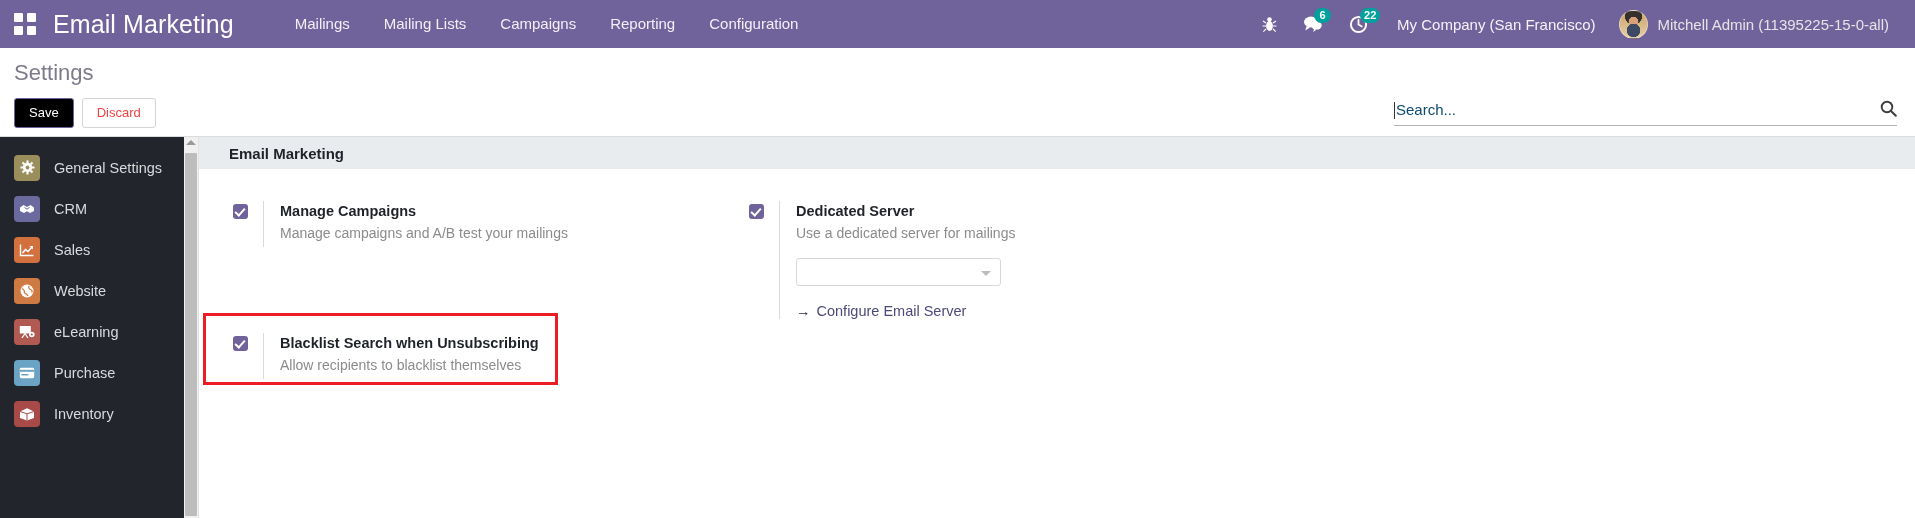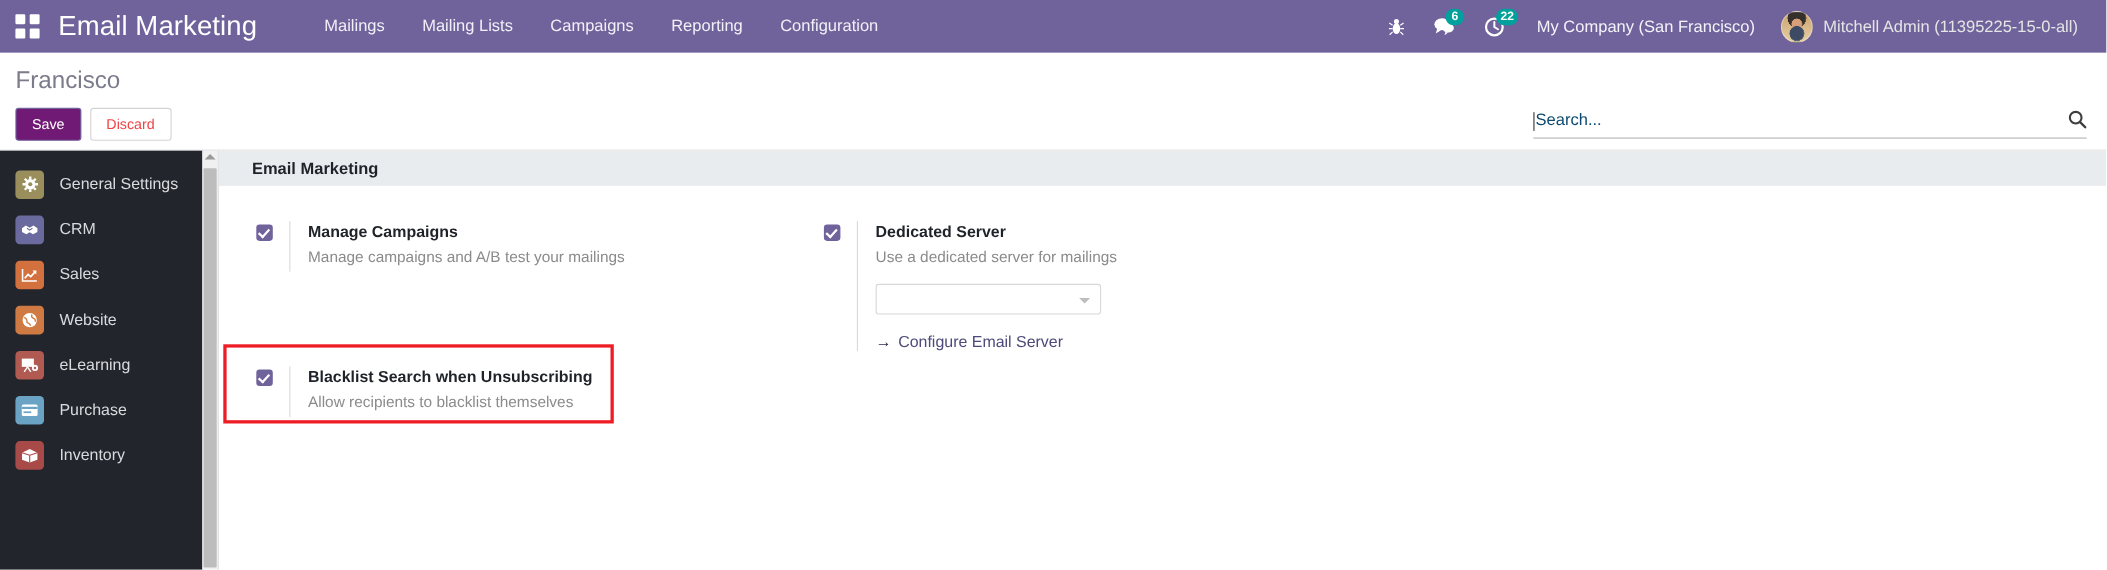--- a/index.html
+++ b/index.html
@@ -131,21 +131,21 @@
   }
   .btn {
     font-size: 13px;
     padding: 6px 14px;
     border-radius: 3px;
     cursor: pointer;
     line-height: 16px;
     border: 1px solid transparent;
   }
   .btn-save {
-    background: #701a75;
+    background: #000000;
     color: #ffffff;
     border-color: #70629b;
   }
   .btn-discard {
     background: #ffffff;
     color: #ef4444;
     border-color: #d4d4d4;
   }
   .searchview {
     position: absolute;
@@ -395,21 +395,21 @@
     <div class="company-name">My Company (San Francisco)</div>
 
     <div class="user-block">
       <div class="avatar"></div>
       <span class="user-name">Mitchell Admin (11395225-15-0-all)</span>
     </div>
   </div>
 </div>
 
 <div class="control-panel">
-  <div class="breadcrumb">Francisco</div>
+  <div class="breadcrumb">Settings</div>
 
   <div class="btn-row">
     <div class="btn btn-save">Save</div>
     <div class="btn btn-discard">Discard</div>
   </div>
 
   <div class="searchview">
     <span class="search-caret"></span>
     <span class="search-placeholder">Search...</span>
     <span class="search-icon">

